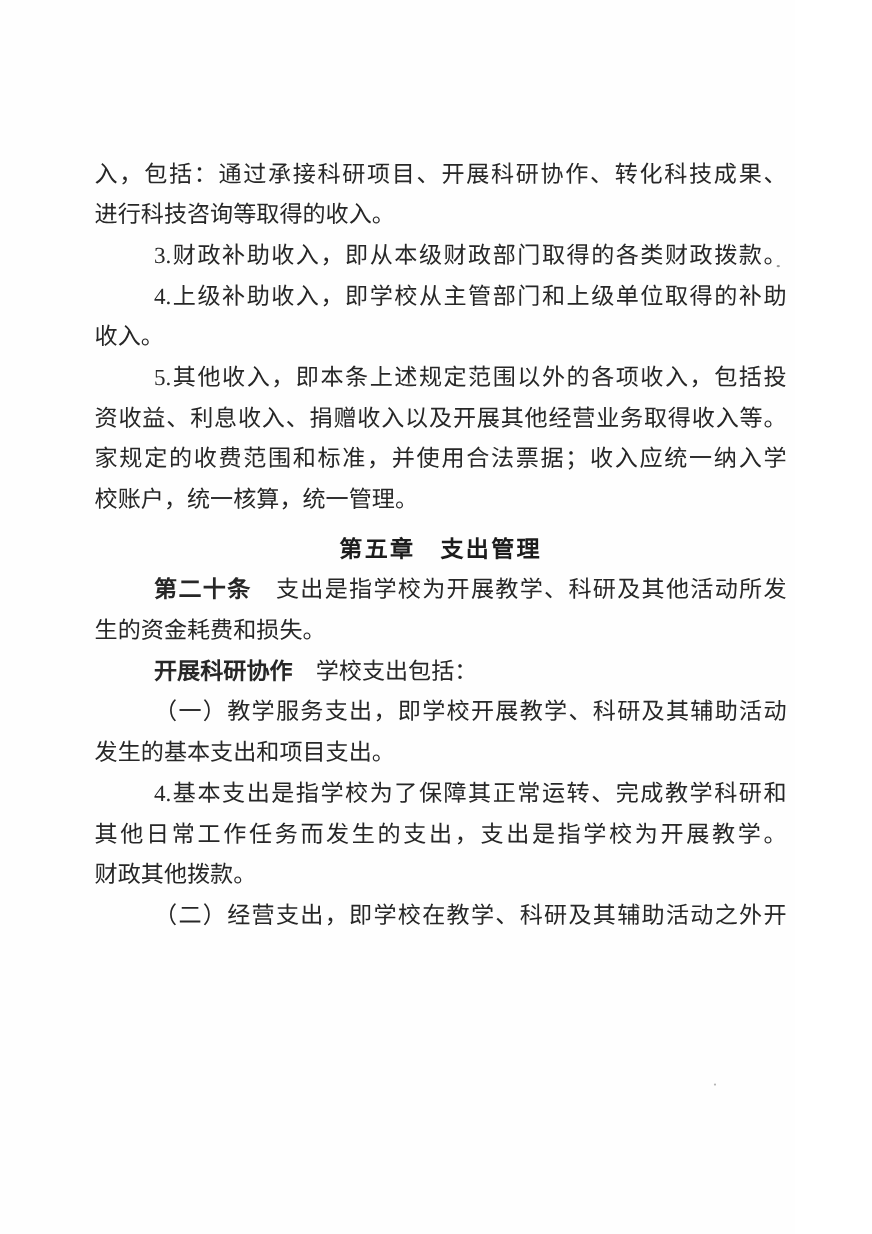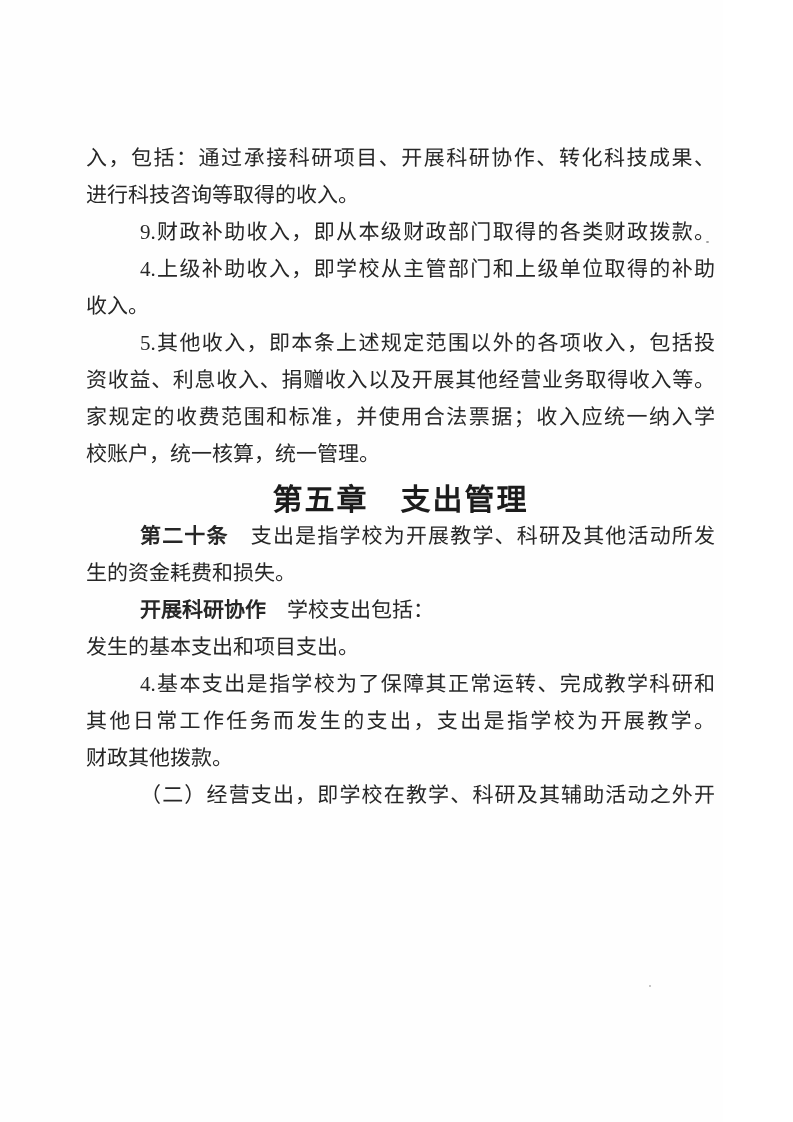--- a/index.html
+++ b/index.html
@@ -40,21 +40,21 @@
   .art {
     font-weight: 700;
   }
   .chapter-heading {
     height: 37px;
     line-height: 37px;
     margin-top: 8px;
     text-align: center;
     font-weight: 700;
     font-family: "Liberation Sans", "DejaVu Sans", sans-serif;
-    font-size: 30px;
+    font-size: 21px;
     letter-spacing: 2px;
     color: #1c1c1c;
   }
   .margin-note {
     position: absolute;
     left: 760px;
     top: 720px;
     width: 33px;
     height: 175px;
     opacity: 0.6;
@@ -69,31 +69,32 @@
   .speckle-2 { left: 649px; top: 985px; width: 2px; height: 2px; background: #b5b5b5; }
 </style>
 </head>
 <body>
 
 <div class="page">
 
   <div class="textblock" id="textblock">
       <div class="line fill">入，包括：通过承接科研项目、开展科研协作、转化科技成果、</div>
       <div class="line">进行科技咨询等取得的收入。</div>
-      <div class="line indent fill">9.财政补助收入，即从本级财政部门取得的各类财政拨款。</div>
+      <div class="line indent fill">3.财政补助收入，即从本级财政部门取得的各类财政拨款。</div>
       <div class="line indent fill">4.上级补助收入，即学校从主管部门和上级单位取得的补助</div>
       <div class="line">收入。</div>
       <div class="line indent fill">5.其他收入，即本条上述规定范围以外的各项收入，包括投</div>
       <div class="line fill">资收益、利息收入、捐赠收入以及开展其他经营业务取得收入等。</div>
       <div class="line fill">家规定的收费范围和标准，并使用合法票据；收入应统一纳入学</div>
       <div class="line">校账户，统一核算，统一管理。</div>
       <div class="chapter-heading">第五章　支出管理</div>
       <div class="line indent fill"><span class="art">第二十条</span><span>　支出是指学校为开展教学、科研及其他活动所发</span></div>
       <div class="line">生的资金耗费和损失。</div>
       <div class="line indent"><span class="art">开展科研协作</span><span>　学校支出包括：</span></div>
+      <div class="line indent fill">（一）教学服务支出，即学校开展教学、科研及其辅助活动</div>
       <div class="line">发生的基本支出和项目支出。</div>
       <div class="line indent fill">4.基本支出是指学校为了保障其正常运转、完成教学科研和</div>
       <div class="line fill">其他日常工作任务而发生的支出，支出是指学校为开展教学。</div>
       <div class="line">财政其他拨款。</div>
       <div class="line indent fill">（二）经营支出，即学校在教学、科研及其辅助活动之外开</div>
     </div>
 
   <div class="margin-note">
     <svg width="33" height="175" viewBox="0 0 33 175" xmlns="http://www.w3.org/2000/svg">
       <g stroke="#4a4a4a" stroke-width="2" fill="none" stroke-linecap="round">

